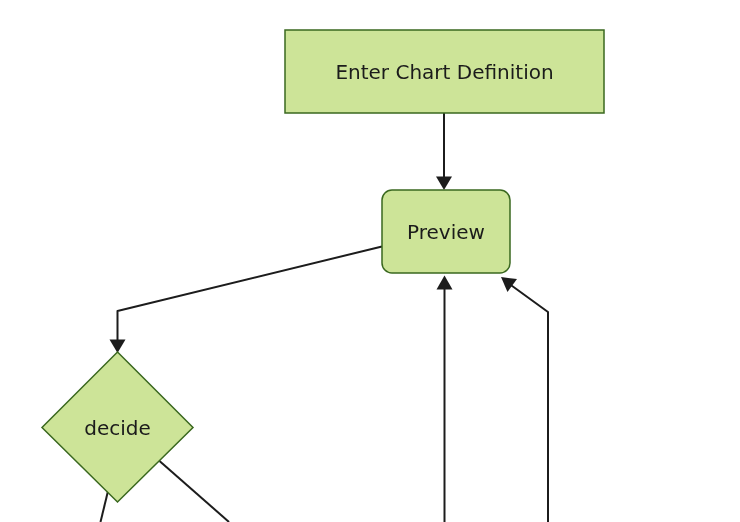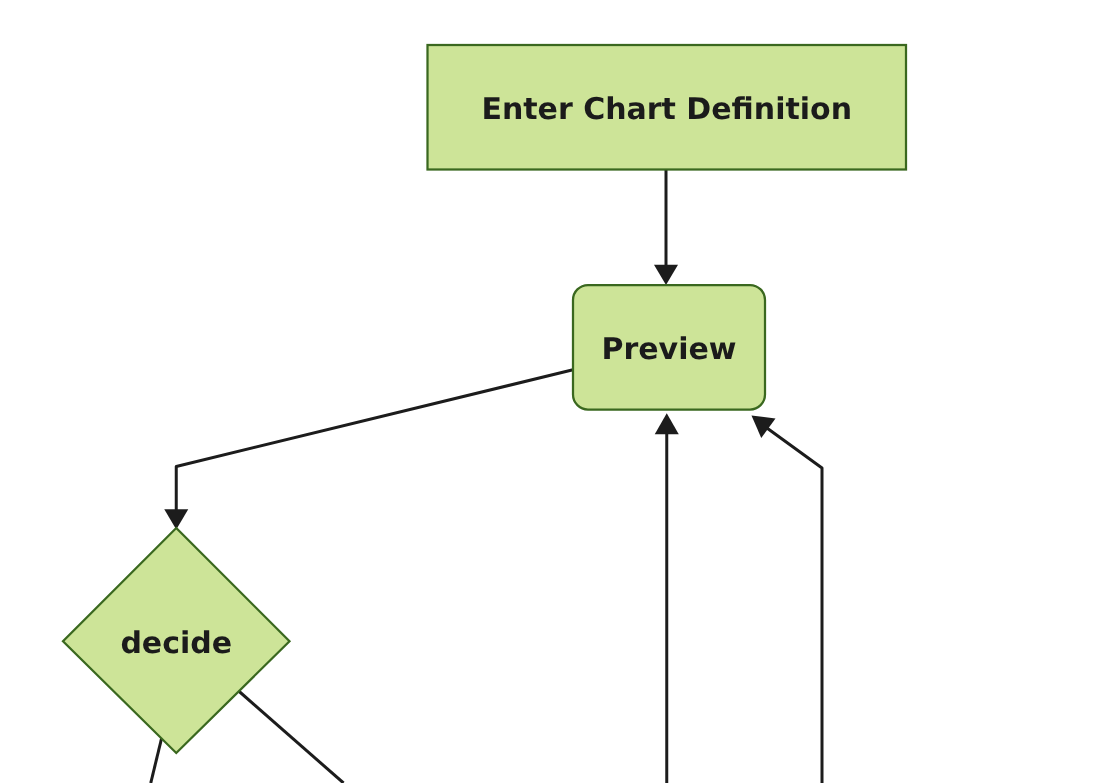--- a/index.html
+++ b/index.html
@@ -8,21 +8,20 @@
     width: 740px;
     height: 522px;
     background: #ffffff;
     overflow: hidden;
     font-family: "DejaVu Sans", "Liberation Sans", sans-serif;
   }
   .canvas-wrap {
     position: relative;
     width: 740px;
     height: 522px;
-    font-weight: bold;
   }
   svg { display: block; }
   .node-label {
     font-family: "DejaVu Sans", "Liberation Sans", sans-serif;
     font-size: 20px;
     text-anchor: middle;
   }
   .edge {
     fill: none;
     stroke-width: 2px;

